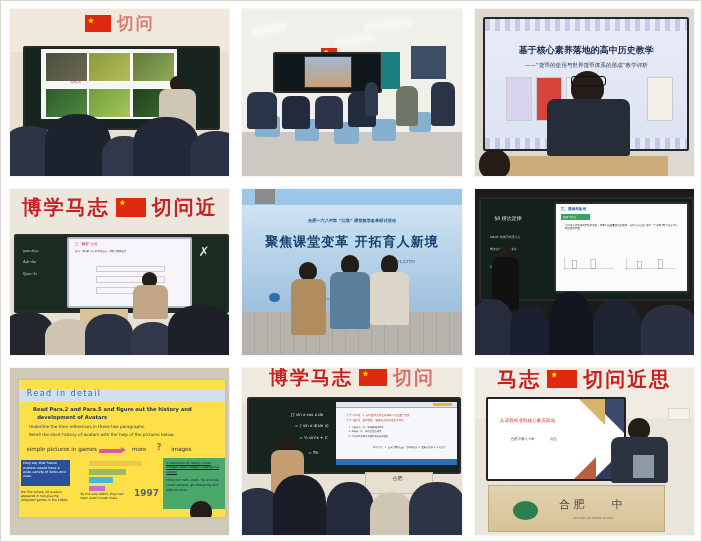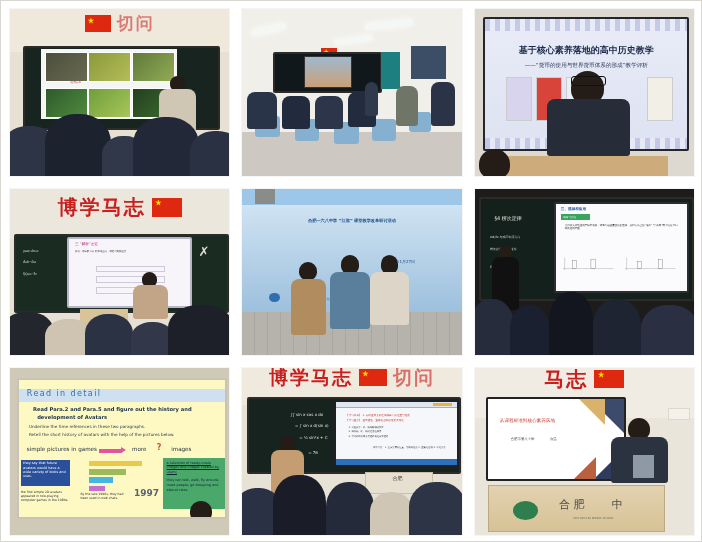--- a/index.html
+++ b/index.html
@@ -98,21 +98,21 @@
   #c5 .ground{ position:absolute; left:0; right:0; bottom:0; height:26%;
                background:repeating-linear-gradient(90deg,#b6b2ac 0 12px,#aaa6a0 12px 13px); }
 
   
   #c6 .wall { background:#1d1c1a; }
   #c6 .board{ left:2%; top:5%; width:96%; height:60%; background:#14201c; }
   #c6 .screen{ left:36%; top:8%; width:60%; height:52%; background:#fbfbfd; border-color:#2a2d31; }
 
   
   #c7 .wall { background:#cfc9b8; }
-  #c7 .screen{ left:3%; top:6%; width:94%; height:82%; background:#fef9c3; border-color:#c8c3b6; }
+  #c7 .screen{ left:3%; top:6%; width:94%; height:82%; background:#fde047; border-color:#c8c3b6; }
 
   
   #c8 .wall { background:linear-gradient(#efe9de 0 22%, #e8e2d6 22% 100%); }
   #c8 .board{ left:2%; top:17%; width:96%; height:44%; background:#16231e; }
   #c8 .screen{ left:42%; top:19%; width:55%; height:38%; background:#f6f7fb; border-color:#1d2024; }
   #c8 .taskbar{ position:absolute; left:0; right:0; bottom:0; height:10%; background:#2d6fb8; }
 
   
   #c9 .wall { background:linear-gradient(#f0ece4 0 30%, #eae5db 30% 100%); }
   #c9 .screen{ left:5%; top:17%; width:62%; height:48%; background:#ffffff; border-color:#222; }
@@ -211,20 +211,21 @@
       </div>
     </div>
 
     <div class="cell" id="c4">
       <div class="photo">
         <div class="wall"></div>
 
         <div class="banner-red" style="left:0;right:0;top:3%;height:17%;font-size:20px;">
           <span>博学马志</span>
           <span class="flagcn" style="width:30px;height:19px;"></span>
+          <span>切问近</span>
         </div>
 
         <div class="board"></div>
         <div class="chalk" style="left:6%;top:36%;">y=ax²+bx+c</div>
         <div class="chalk" style="left:6%;top:43%;">Δ=b²−4ac</div>
         <div class="chalk" style="left:6%;top:50%;">f(x)=x³−3x</div>
         <div class="chalk" style="left:86%;top:37%;font-size:13px;">✗</div>
 
         <div class="screen">
           <div class="lbl" style="left:5%;top:5%;font-size:3.6px;color:#b1207b;">三 “解析”之道</div>
@@ -244,20 +245,21 @@
         <div class="stu" style="position:absolute;bottom:0;left:55%;width:20%;height:20%;background:#32384a;border-radius:46% 46% 0 0;"></div>
         <div class="stu" style="position:absolute;bottom:0;left:72%;width:30%;height:30%;background:#1e2029;border-radius:46% 46% 0 0;"></div>
       </div>
     </div>
 
     <div class="cell" id="c5">
       <div class="photo">
         <div class="wall"></div>
         <div class="bnr">
           <div class="lbl" style="left:50%;top:12%;transform:translateX(-50%);font-size:4.2px;color:#1d4f86;font-weight:bold;">合肥一六八中学 “江淮” 课堂教学改革研讨活动</div>
+          <div class="lbl" style="left:50%;top:26%;transform:translateX(-50%);font-size:13px;color:#14406f;font-weight:bold;letter-spacing:1px;">聚焦课堂变革 开拓育人新境</div>
           <div class="lbl" style="left:64%;top:50%;font-size:4px;color:#1d4f86;">2024年11月27日</div>
           <div class="lbl" style="left:50%;top:86%;transform:translateX(-50%);font-size:3px;color:#2a5b8e;">合肥一六八中学 · 安徽省基础教育课程改革研究中心</div>
           <div style="position:absolute;left:12%;top:82%;width:5%;height:9%;border-radius:50%;background:#2f6fae;"></div>
         </div>
         <div style="position:absolute;left:6%;top:0;width:9%;height:9%;background:#8a8c8a;"></div>
         <div class="ground"></div>
 
         <div class="head" style="left:26%;top:44%;width:8%;height:11%;"></div>
         <div class="body" style="left:22%;top:54%;width:16%;height:34%;background:#b08c5f;"></div>
         <div class="head" style="left:45%;top:40%;width:8%;height:11%;"></div>
@@ -389,20 +391,21 @@
         <div class="stu" style="position:absolute;bottom:0;left:76%;width:26%;height:32%;background:#2d3446;border-radius:46% 46% 0 0;"></div>
       </div>
     </div>
 
     <div class="cell" id="c9">
       <div class="photo">
         <div class="wall"></div>
         <div class="banner-red" style="left:0;right:0;top:0;height:13%;font-size:20px;">
           <span>马志</span>
           <span class="flagcn" style="width:30px;height:18px;"></span>
+          <span>切问近思</span>
         </div>
 
         <div class="screen">
           <div class="lbl" style="left:9%;top:24%;font-size:4.6px;color:#c0392b;">从课程标准到核心素养落地</div>
           <div class="lbl" style="left:17%;top:48%;font-size:3.4px;color:#444;">合肥市第八中学</div>
           <div class="lbl" style="left:46%;top:48%;font-size:3.4px;color:#444;">报告</div>
           <div class="tri" style="right:0;top:0;border-top:34px solid #3c4a6b;border-left:34px solid transparent;"></div>
           <div class="tri" style="right:14%;top:0;border-top:26px solid #d9b36b;border-left:26px solid transparent;"></div>
           <div class="tri" style="right:0;bottom:0;border-bottom:30px solid #2f3b5c;border-left:30px solid transparent;"></div>
           <div class="tri" style="right:20%;bottom:0;border-bottom:22px solid #b8603f;border-left:22px solid transparent;"></div>

